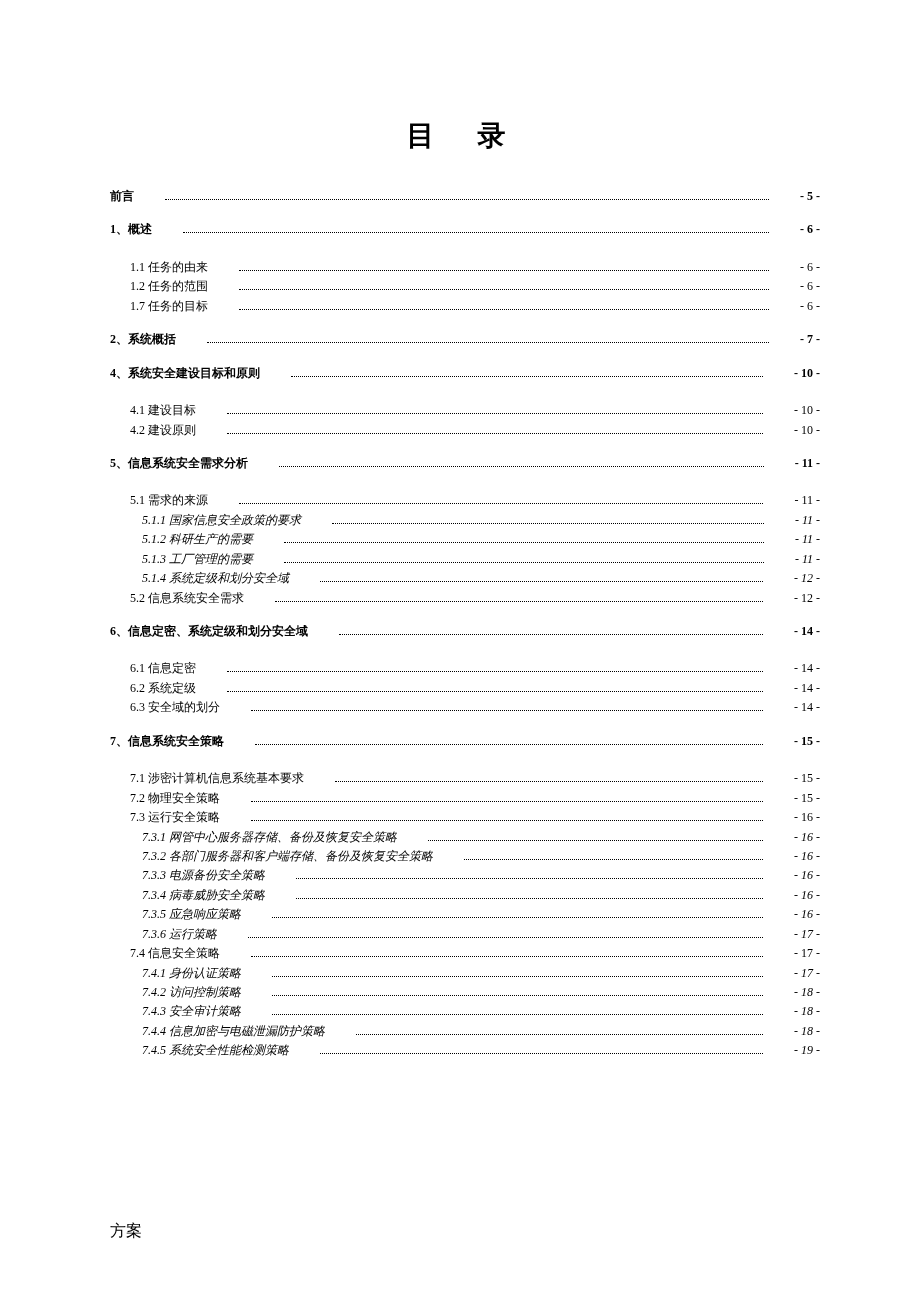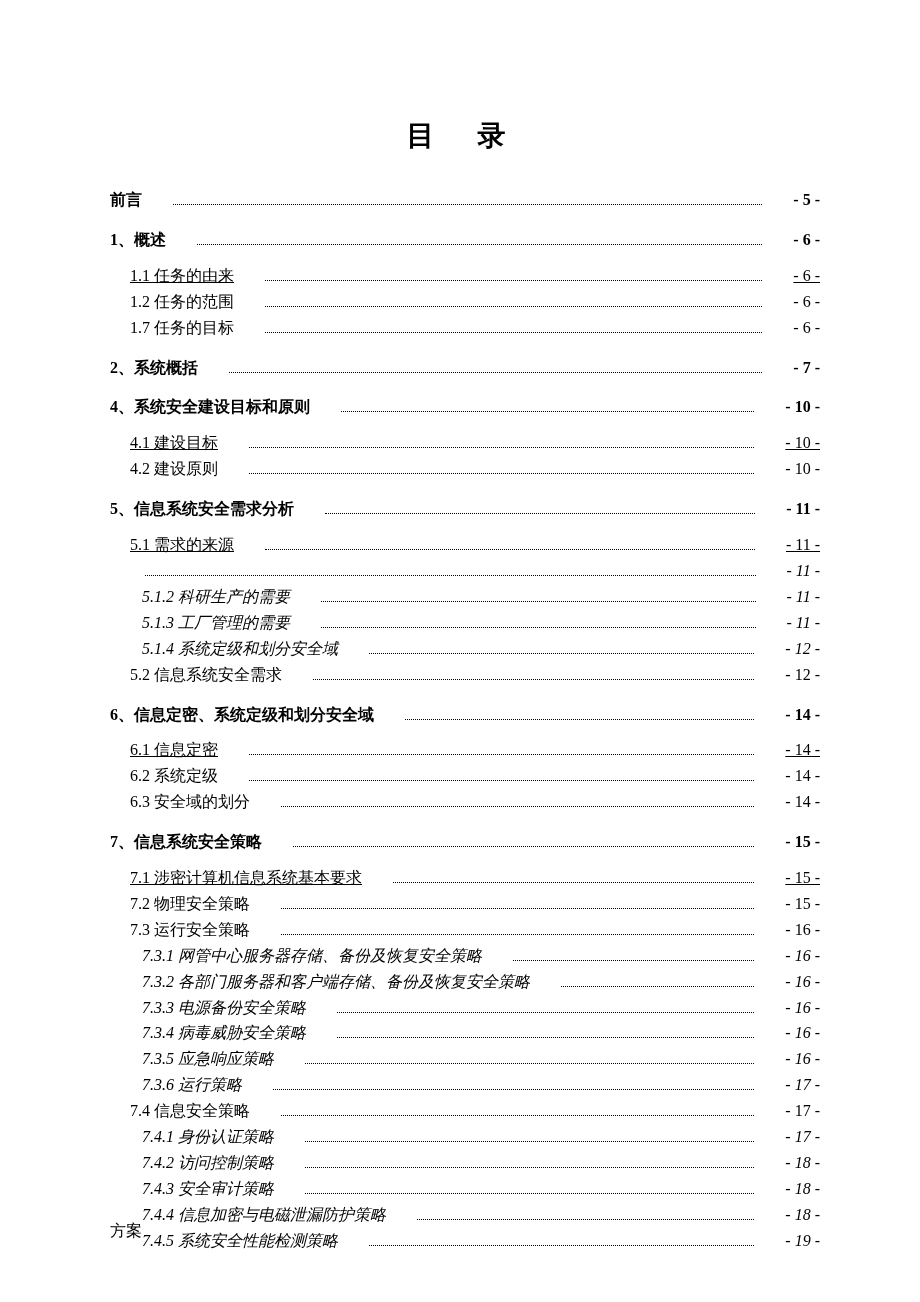--- a/index.html
+++ b/index.html
@@ -20,21 +20,21 @@
       font-size: 28px;
       font-weight: bold;
       letter-spacing: 18px;
       margin-bottom: 32px;
       color: #000;
       margin-top: 27px;
     }
     .toc-entry {
       display: flex;
       align-items: baseline;
-      font-size: 16px;
+      font-size: 12px;
       line-height: 1.62;
       color: #000;
       gap: 28px;
     }
     .toc-label {
       white-space: nowrap;
     }
     .toc-dots {
       flex: 1;
       border-bottom: 1.5px dotted #000;
@@ -55,22 +55,21 @@
     .level-1 {
       padding-left: 20px;
       font-weight: normal;
     }
     .level-2 {
       padding-left: 32px;
       font-style: italic;
       font-weight: normal;
     }
     .group-gap {
-      margin-top: 10px;
-      text-decoration: underline;
+      margin-top: 18px;
     }
     .footer {
       position: absolute;
       bottom: 60px;
       left: 110px;
       font-size: 16px;
       color: #000;
     }
     #toc-container {
       margin-top: 10px;
@@ -131,20 +130,21 @@
       <span class="toc-label">5、信息系统安全需求分析</span>
       <span class="toc-dots"></span>
       <span class="toc-page">- 11 -</span>
     </div>
     <div class="toc-entry level-1 group-gap">
       <span class="toc-label">5.1 需求的来源</span>
       <span class="toc-dots"></span>
       <span class="toc-page">- 11 -</span>
     </div>
     <div class="toc-entry level-2">
+      <span class="toc-label">5.1.1 国家信息安全政策的要求</span>
       <span class="toc-dots"></span>
       <span class="toc-page">- 11 -</span>
     </div>
     <div class="toc-entry level-2">
       <span class="toc-label">5.1.2 科研生产的需要</span>
       <span class="toc-dots"></span>
       <span class="toc-page">- 11 -</span>
     </div>
     <div class="toc-entry level-2">
       <span class="toc-label">5.1.3 工厂管理的需要</span>

